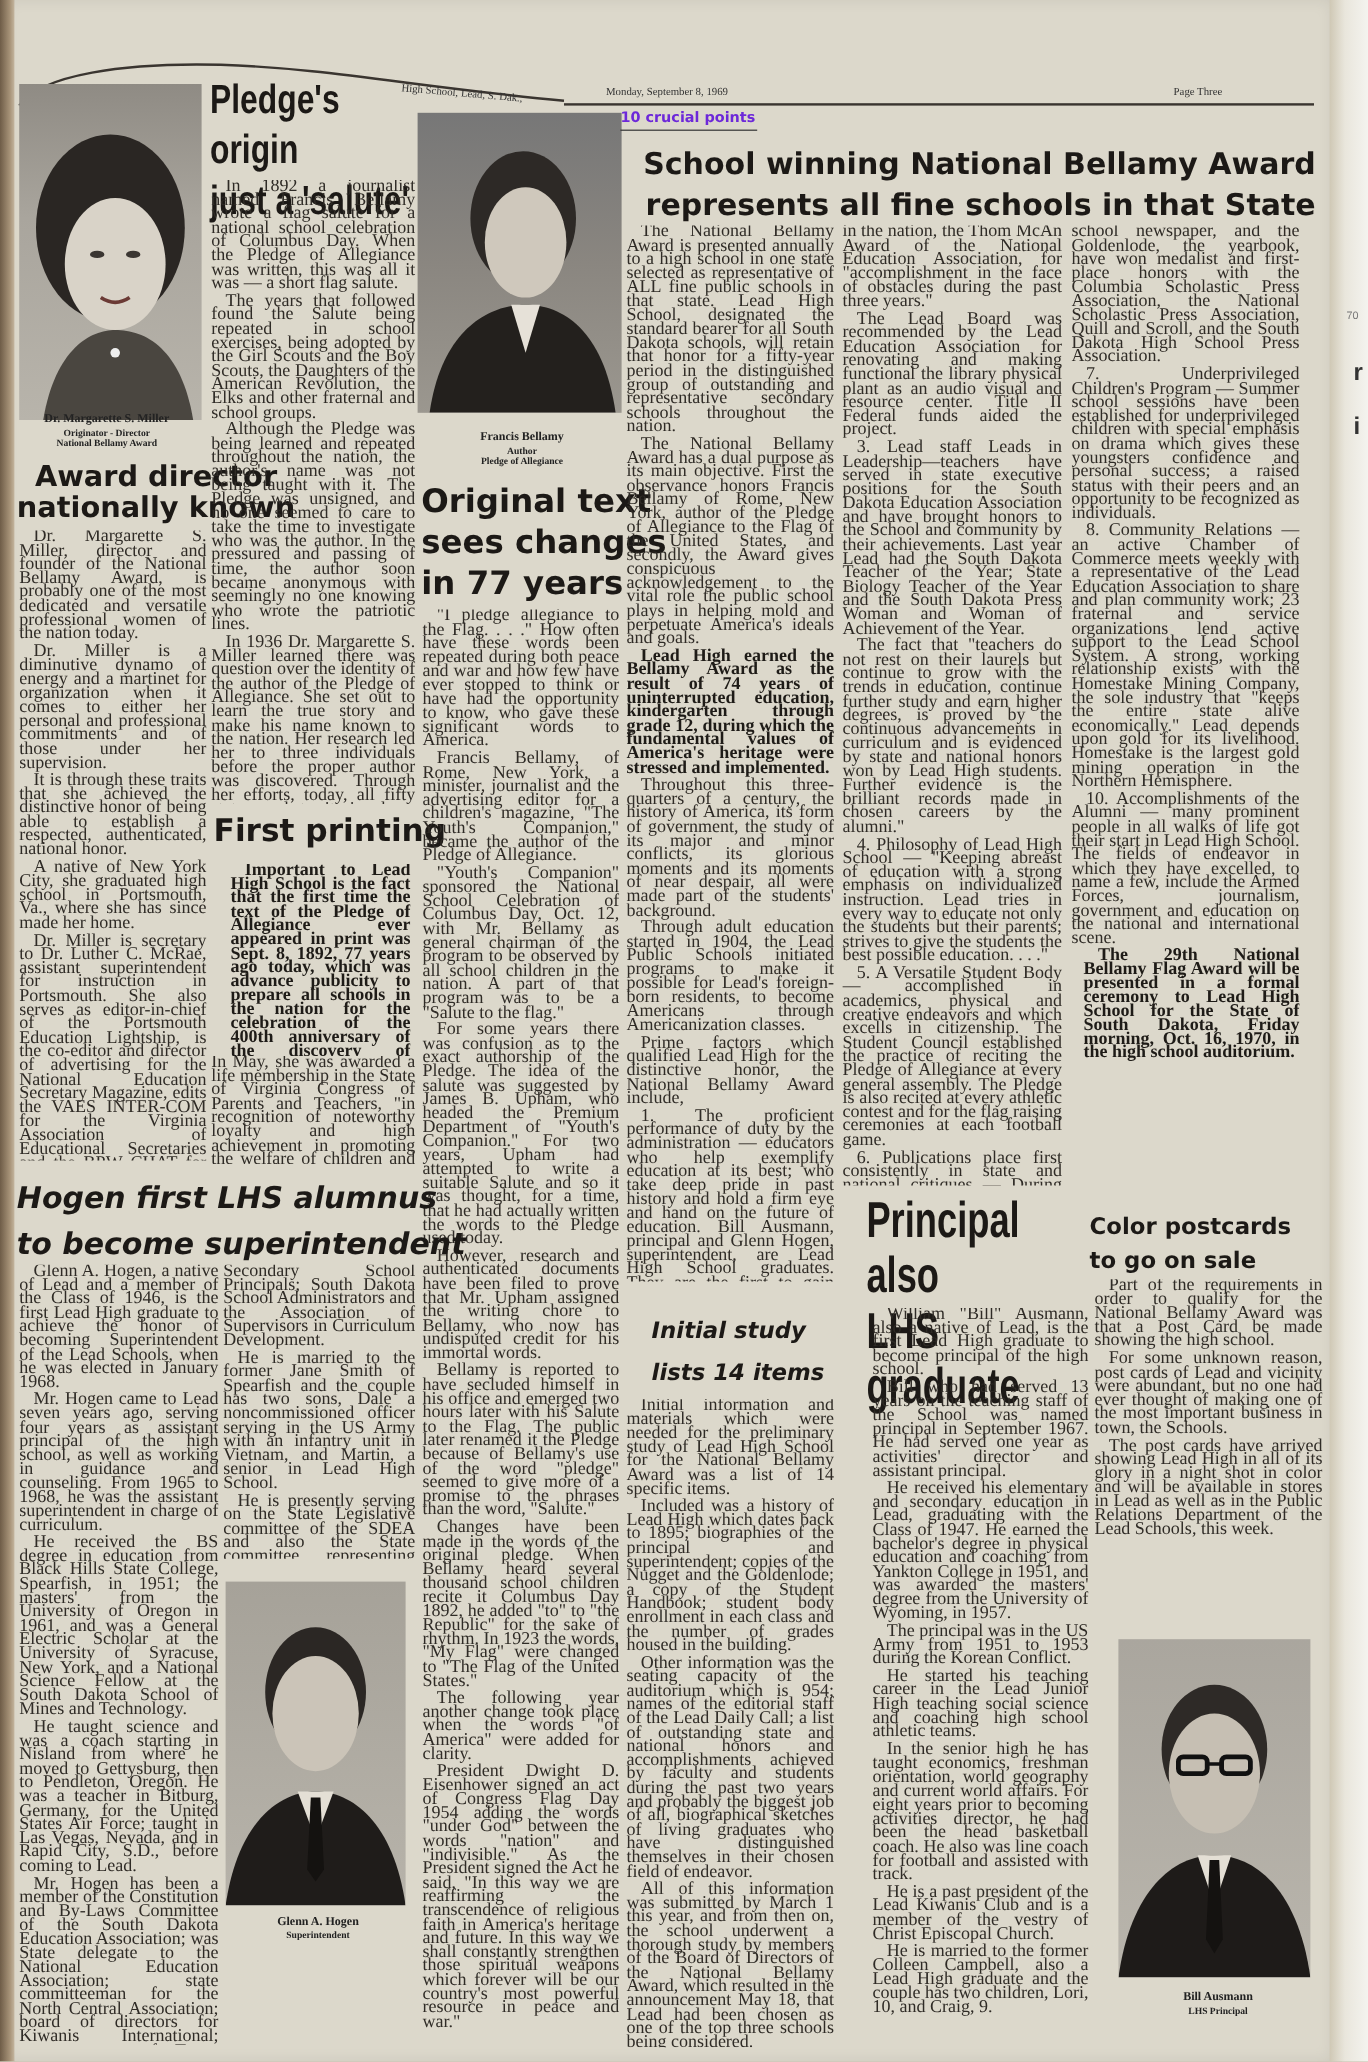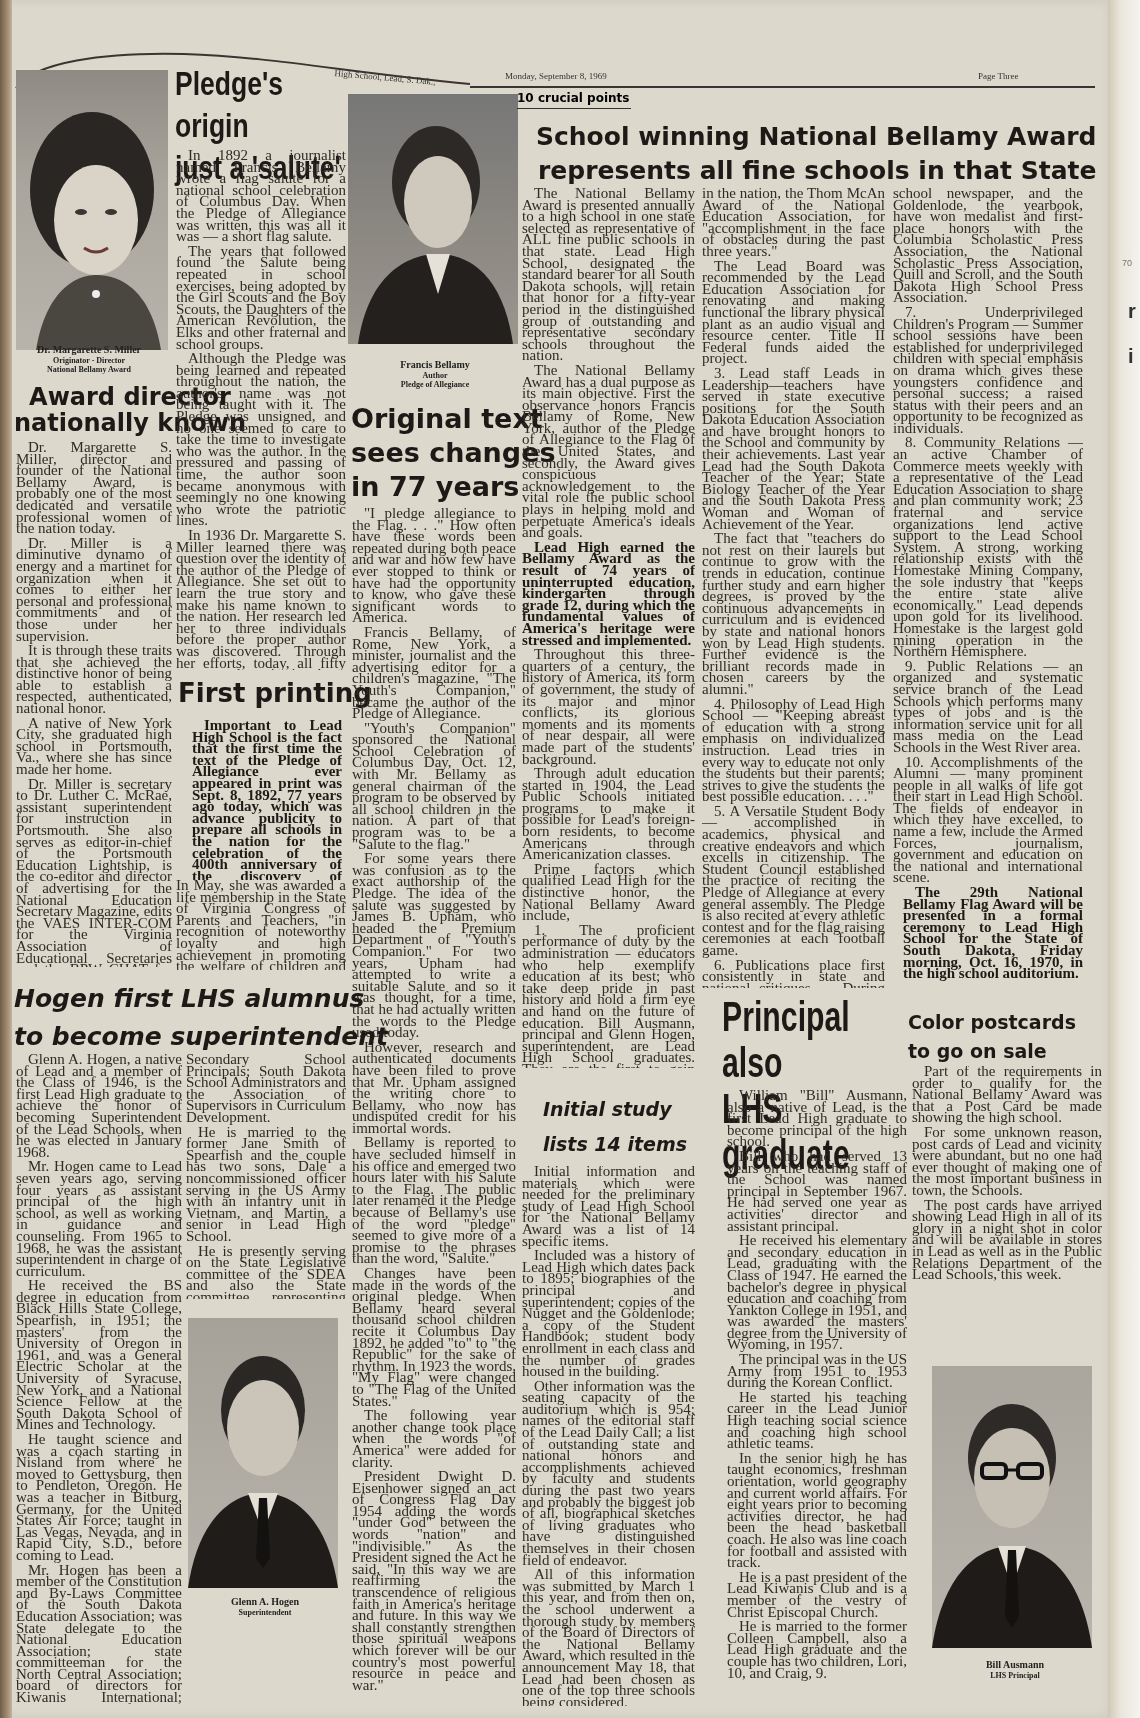--- a/index.html
+++ b/index.html
@@ -30,21 +30,21 @@
   .masthead-curve { position: absolute; left: 14px; top: 48px; width: 460px; height: 40px; }
   .folio { position: absolute; top: 68px; font-size: 9px; font-family: "Liberation Serif", serif; color: #333; white-space: nowrap; }
   .folio.left { left: 335px; transform: rotate(5deg); transform-origin: left top; }
   .folio.date { left: 505px; top: 71px; }
   .folio.page-num { left: 978px; top: 71px; }
   .rule-top { position: absolute; left: 470px; top: 86px; width: 625px; height: 2px; background: #3a3530; }
 
   .hl { position: absolute; color: #1c1916; line-height: 1.0; }
   .hl-condensed { font-family: "Liberation Sans", sans-serif; font-weight: bold; transform-origin: left top; }
   .hl-sans { font-family: "DejaVu Sans", sans-serif; font-weight: bold; }
-  .kicker { position: absolute; left: 517px; top: 91px; font-family: "DejaVu Sans", sans-serif; font-size: 12px; font-weight: bold; color: #000000; border-bottom: 1px solid #333; padding-bottom: 3px; width: 114px; }
+  .kicker { position: absolute; left: 517px; top: 91px; font-family: "DejaVu Sans", sans-serif; font-size: 12px; font-weight: bold; color: #6d28d9; border-bottom: 1px solid #333; padding-bottom: 3px; width: 114px; }
 
   .col {
     position: absolute;
     font-family: "Liberation Serif", serif;
     font-size: 15px; line-height: 11.6px;
     text-align: justify; color: #2f2b26;
     overflow: hidden;
   }
   .col p { text-indent: 12px; margin-bottom: 3px; }
   .bold-block { font-weight: bold; color: #1e1b17; }
@@ -176,21 +176,20 @@
   <p>3. Lead staff Leads in Leadership—teachers have served in state executive positions for the South Dakota Education Association and have brought honors to the School and community by their achievements. Last year Lead had the South Dakota Teacher of the Year; State Biology Teacher of the Year and the South Dakota Press Woman and Woman of Achievement of the Year.</p>
   <p>The fact that "teachers do not rest on their laurels but continue to grow with the trends in education, continue further study and earn higher degrees, is proved by the continuous advancements in curriculum and is evidenced by state and national honors won by Lead High students. Further evidence is the brilliant records made in chosen careers by the alumni."</p>
   <p>4. Philosophy of Lead High School — "Keeping abreast of education with a strong emphasis on individualized instruction. Lead tries in every way to educate not only the students but their parents; strives to give the students the best possible education. . . ."</p>
   <p>5. A Versatile Student Body — accomplished in academics, physical and creative endeavors and which excells in citizenship. The Student Council established the practice of reciting the Pledge of Allegiance at every general assembly. The Pledge is also recited at every athletic contest and for the flag raising ceremonies at each football game.</p>
   <p>6. Publications place first consistently in state and national critiques — During the past 15 years the Nugget, the high</p>
 </div>
 <div class="col" style="left:893px;top:188px;width:190px;height:800px;">
   <p style="text-indent:0">school newspaper, and the Goldenlode, the yearbook, have won medalist and first-place honors with the Columbia Scholastic Press Association, the National Scholastic Press Association, Quill and Scroll, and the South Dakota High School Press Association.</p>
   <p>7. Underprivileged Children's Program — Summer school sessions have been established for underprivileged children with special emphasis on drama which gives these youngsters confidence and personal success; a raised status with their peers and an opportunity to be recognized as individuals.</p>
   <p>8. Community Relations — an active Chamber of Commerce meets weekly with a representative of the Lead Education Association to share and plan community work; 23 fraternal and service organizations lend active support to the Lead School System. A strong, working relationship exists with the Homestake Mining Company, the sole industry that "keeps the entire state alive economically." Lead depends upon gold for its livelihood. Homestake is the largest gold mining operation in the Northern Hemisphere.</p>
-  <p>9. Public Relations — an organized and systematic service branch of the Lead Schools which performs many types of jobs and is the information service unit for all mass media on the Lead Schools in the West River area.</p>
   <p>10. Accomplishments of the Alumni — many prominent people in all walks of life got their start in Lead High School. The fields of endeavor in which they have excelled, to name a few, include the Armed Forces, journalism, government and education on the national and international scene.</p>
   <p class="bold-block" style="padding-left:10px;">The 29th National Bellamy Flag Award will be presented in a formal ceremony to Lead High School for the State of South Dakota, Friday morning, Oct. 16, 1970, in the high school auditorium.</p>
 </div>
 
 <div class="hl hl-sans" style="left:14px;top:980px;font-size:25px;line-height:38px;font-style:italic;">
   <div>Hogen first LHS alumnus</div>
   <div>to become superintendent</div>
 </div>
 <div class="col" style="left:16px;top:1054px;width:166px;height:650px;">
   <p>Glenn A. Hogen, a native of Lead and a member of the Class of 1946, is the first Lead High graduate to achieve the honor of becoming Superintendent of the Lead Schools, when he was elected in January 1968.</p>

